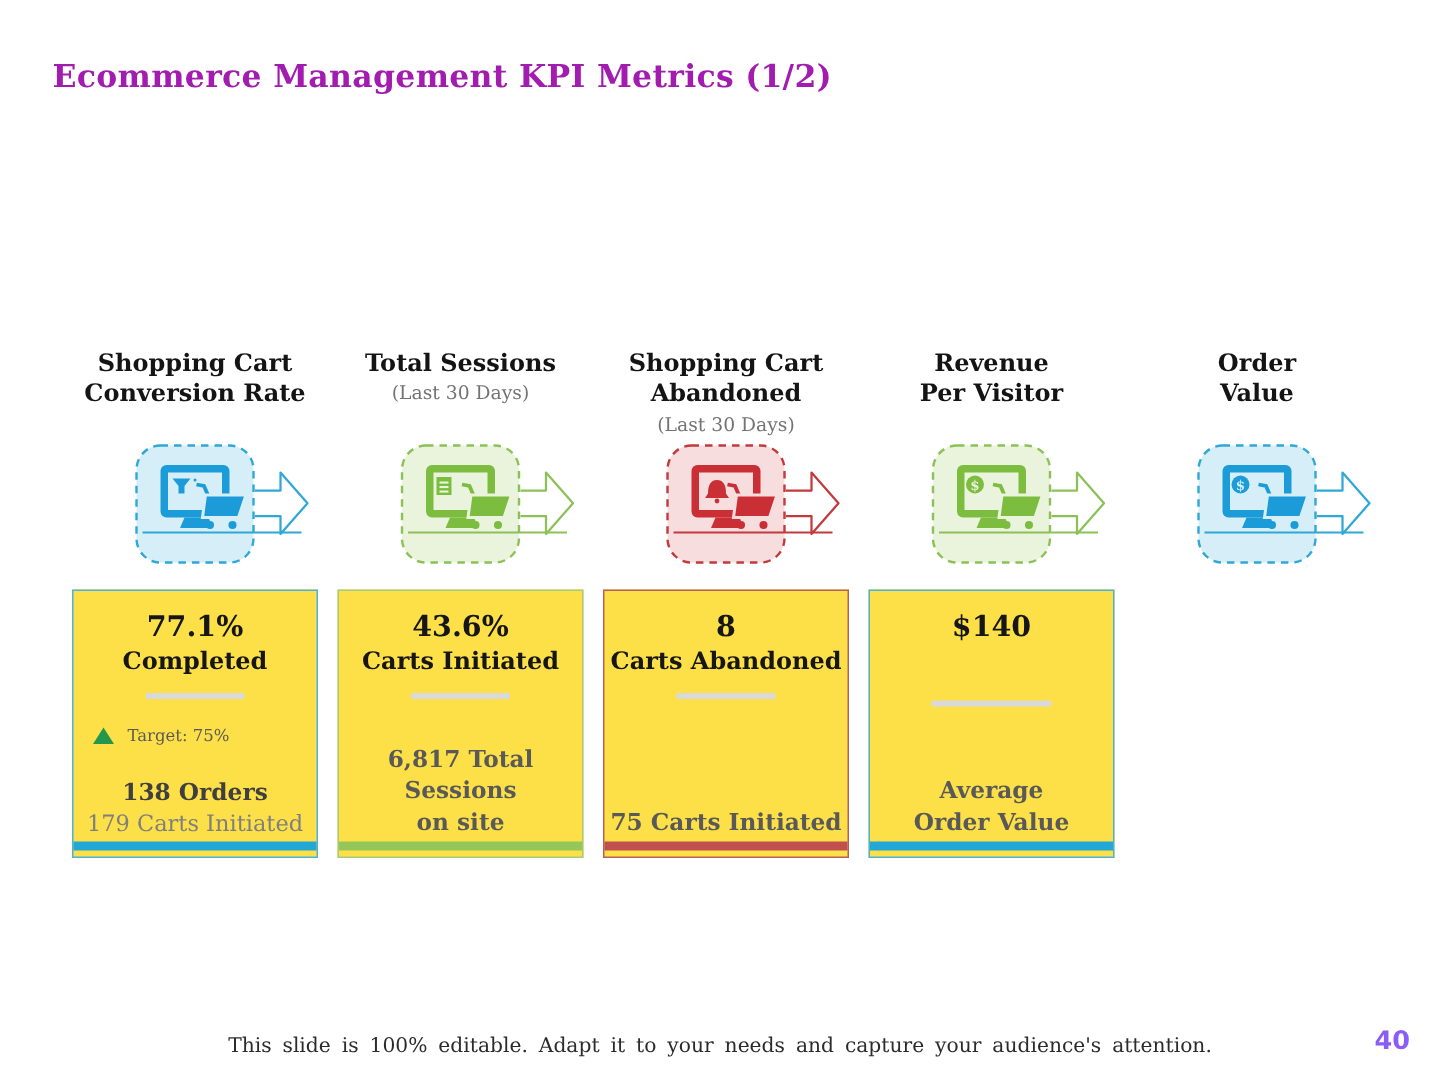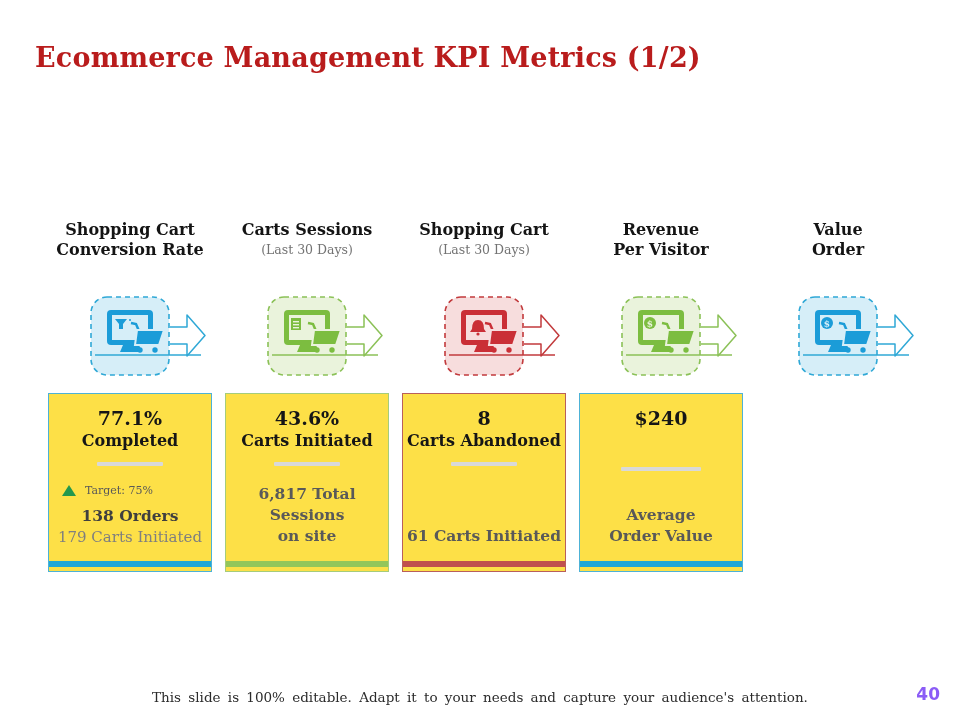--- a/index.html
+++ b/index.html
@@ -1,32 +1,32 @@
 <!DOCTYPE html>
 <html><head>
 <meta charset="utf-8">
 <style>
   html,body{margin:0;padding:0;}
   body{
     width:960px;height:720px;position:relative;background:#ffffff;
     font-family:"DejaVu Serif","Liberation Serif",serif;overflow:hidden;
   }
   .title{
-    position:absolute;left:35px;top:24px;font-size:27px;color:#b91c1c;
+    position:absolute;left:35px;top:24px;font-size:21px;color:#a21caf;
     font-weight:600;letter-spacing:.2px;
   }
   .band{
     position:absolute;left:48px;width:868px;display:grid;
     grid-template-columns:repeat(5,164px);column-gap:13px;
   }
   .band-headers{top:220px;}
   .band-icons{top:294px;}
   .band-cards{top:393px;}
 
-  .kpi-header{text-align:center;color:#141414;}
+  .kpi-header{text-align:center;color:#141414;margin-top:12px;}
   .kpi-header .hline{font-weight:700;font-size:16px;line-height:1.28;display:block;}
   .kpi-sub{font-size:12.5px;font-weight:400;color:#737373;margin-top:2px;display:block;text-align:center;}
 
   
   .accent-blue {--box-bg:#d6eef8;--box-border:#2fa8d6;--glyph:#1b9cd8;--card-border:#4db2d6;--bar:#22a7d6;}
   .accent-green{--box-bg:#eaf3dc;--box-border:#8bc157;--glyph:#7cbd40;--card-border:#a5cc7b;--bar:#94c65a;}
   .accent-red  {--box-bg:#f7dddd;--box-border:#c23a3c;--glyph:#ca2f36;--card-border:#b95f5b;--bar:#c0504d;}
 
   .kpi-icon{width:164px;height:92px;}
   .kpi-icon svg{overflow:visible;display:block;}
@@ -44,21 +44,21 @@
   .kpi-divider{width:66px;height:4px;background:#d9d9d9;margin-top:11px;border-radius:1px;}
   .card-order-value .kpi-divider{margin-top:36px;width:80px;}
   .kpi-target{
     align-self:flex-start;display:flex;align-items:center;gap:9px;
     margin:18px 0 0 13px;font-size:11px;color:#595959;
   }
   .tri-up{width:0;height:0;border-left:7px solid transparent;border-right:7px solid transparent;
     border-bottom:11px solid #23984d;}
   .tri-down{width:0;height:0;border-left:7px solid transparent;border-right:7px solid transparent;
     border-top:11px solid #c00000;}
-  .kpi-details{margin-top:auto;margin-bottom:24px;text-align:center;}
+  .kpi-details{margin-top:auto;margin-bottom:12px;text-align:center;}
   .detail-primary{font-size:15.5px;font-weight:700;color:#3f3f3f;line-height:1.3;}
   .detail-secondary{font-size:15px;font-weight:400;color:#7f7f7f;margin-top:1px;line-height:1.3;text-align:center;}
   .detail-line{font-size:15.5px;font-weight:700;color:#595959;line-height:1.35;}
 
   .footer{
     position:absolute;left:0;right:0;top:689px;text-align:center;
     font-size:13.5px;color:#2b2b2b;word-spacing:3px;
   }
   .page-number{
     position:absolute;right:20px;top:684px;font-size:17px;font-weight:700;color:#8b5cf6;
@@ -69,34 +69,35 @@
 <body>
 
 <h1 class="title">Ecommerce Management KPI Metrics (1/2)</h1>
 
 <div class="band band-headers">
   <div class="kpi-header">
     <span class="hline">Shopping Cart</span>
     <span class="hline">Conversion Rate</span>
   </div>
   <div class="kpi-header">
-    <span class="hline">Carts Sessions</span>
+    <span class="hline">Total Sessions</span>
     <span class="kpi-sub">(Last 30 Days)</span>
   </div>
   <div class="kpi-header">
     <span class="hline">Shopping Cart</span>
+    <span class="hline">Abandoned</span>
     <span class="kpi-sub">(Last 30 Days)</span>
   </div>
   <div class="kpi-header">
     <span class="hline">Revenue</span>
     <span class="hline">Per Visitor</span>
   </div>
   <div class="kpi-header">
+    <span class="hline">Order</span>
     <span class="hline">Value</span>
-    <span class="hline">Order</span>
   </div>
 </div>
 
 <div class="band band-icons">
 
   <div class="kpi-icon accent-blue">
     <svg width="164" height="92" viewBox="0 0 164 92">
       <rect x="43" y="3" width="78" height="78" rx="16" style="fill:var(--box-bg);stroke:var(--box-border)" stroke-width="1.6" stroke-dasharray="5 4"></rect>
       <line x1="47" y1="61" x2="153" y2="61" style="stroke:var(--box-border)" stroke-width="1.4"></line>
       <rect x="59" y="16" width="46" height="35" rx="4" style="fill:var(--glyph)"></rect>
@@ -207,27 +208,27 @@
       <div class="detail-line">6,817 Total Sessions</div>
       <div class="detail-line">on site</div>
     </div>
   </div>
 
   <div class="kpi-card accent-red">
     <div class="kpi-value">8</div>
     <div class="kpi-value-label">Carts Abandoned</div>
     <div class="kpi-divider"></div>
     <div class="kpi-details">
-      <div class="detail-line">61 Carts Initiated</div>
+      <div class="detail-line">75 Carts Initiated</div>
     </div>
   </div>
 
 
   <div class="kpi-card accent-blue card-order-value">
-    <div class="kpi-value">$240</div>
+    <div class="kpi-value">$140</div>
     <div class="kpi-divider"></div>
     <div class="kpi-details">
       <div class="detail-line">Average</div>
       <div class="detail-line">Order Value</div>
     </div>
   </div>
 </div>
 
 <div class="footer">This slide is 100% editable. Adapt it to your needs and capture your audience's attention.</div>
 <div class="page-number">40</div>

